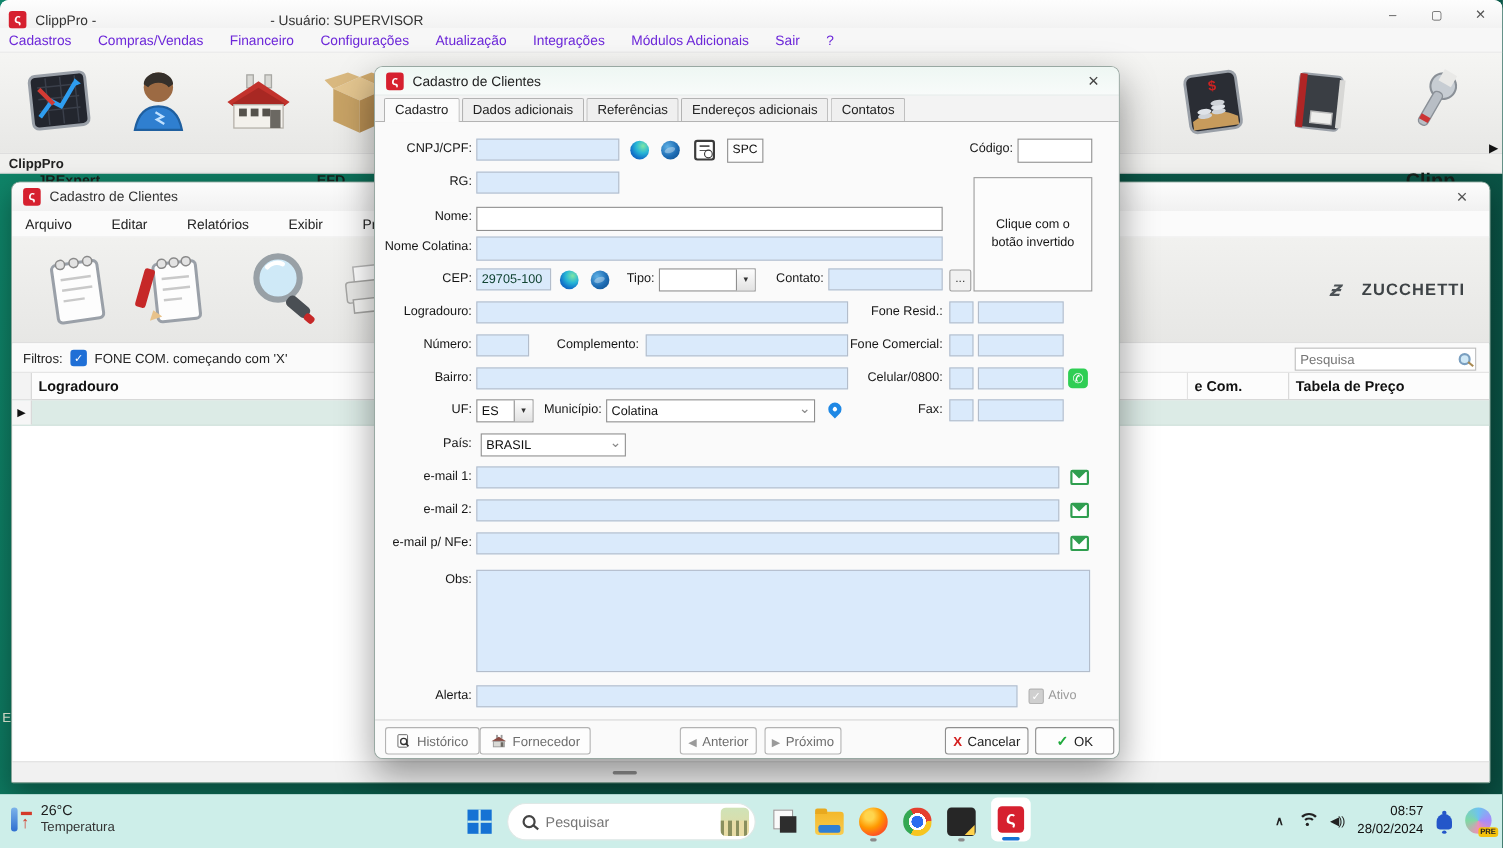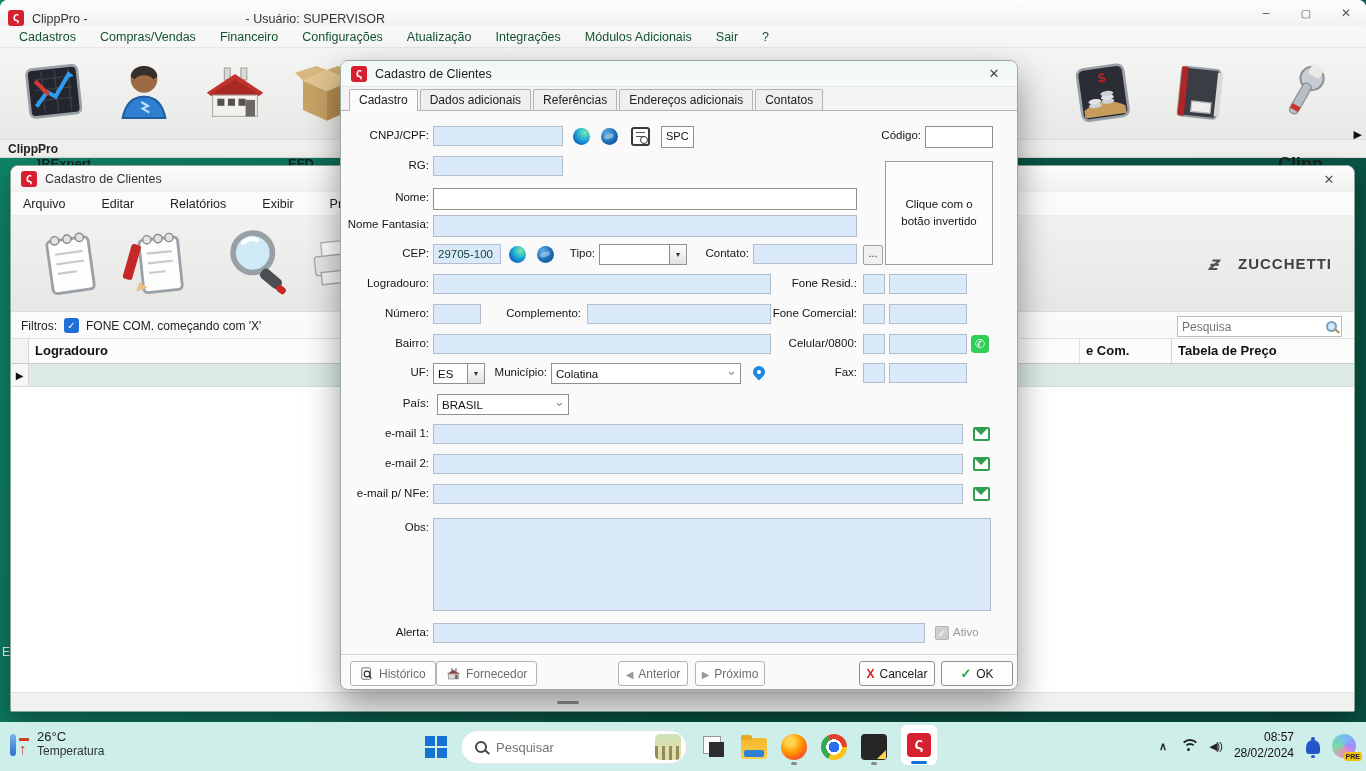--- a/index.html
+++ b/index.html
@@ -10,21 +10,21 @@
   .main-window{position:absolute;inset:0 0 49px 0;display:flex;flex-direction:column;border-radius:8px 8px 0 0;overflow:hidden;background:#fff;}
   .titlebar{height:26px;background:linear-gradient(#fdfdfd,#f2f2f2);display:flex;align-items:flex-end;padding-left:8px;gap:8px;font-size:12.5px;color:#333;}
   .applogo{width:16px;height:16px;border-radius:3px;background:#d6202f;color:#fff;display:inline-flex;align-items:center;justify-content:center;flex:0 0 auto;}
   .applogo::before{content:"ς";font-size:12px;font-weight:bold;transform:translateY(-1px);}
   .title-user{margin-left:150px;}
   .wincontrols{margin-left:auto;display:flex;}
   .wc{width:40px;height:26px;display:flex;align-items:center;justify-content:center;color:#555;font-size:12px;}
   .wc.min::before{content:"–";}
   .wc.max::before{content:"▢";font-size:11px;}
   .wc.cls::before{content:"✕";}
-  .menubar{height:22px;background:#f7f7f7;border-bottom:1px solid #e6e6e6;display:flex;align-items:center;gap:24px;padding-left:19px;font-size:12.5px;color:#14532d;}
+  .menubar{height:22px;background:#f7f7f7;border-bottom:1px solid #e6e6e6;display:flex;align-items:center;gap:24px;padding-left:8px;font-size:12.5px;color:#6d28d9;}
   .menubar span{cursor:default;}
   .toolbar{height:92px;background:linear-gradient(#f5f5f3,#e8e8e6);position:relative;border-bottom:1px solid #dedede;}
   .bigicon{position:absolute;top:8px;}
   .scroll-arrow{position:absolute;right:4px;top:80px;color:#111;font-size:11px;}
   .scroll-arrow::before{content:"▶";}
   .toolbar-caption{height:18px;background:#f0f0ee;font-size:12px;font-weight:600;color:#222;padding-left:8px;display:flex;align-items:center;border-bottom:1px solid #d9d9d9;}
   .mdi{flex:1;position:relative;background:linear-gradient(115deg,#0f8468 0%,#0b5a4a 55%,#0a4f42 100%);}
   .banner-frag{position:absolute;color:#16211c;font-weight:700;}
   .frag-jr{left:34px;top:-2px;font-size:13px;}
   .frag-efd{left:288px;top:-2px;font-size:13px;}
@@ -365,21 +365,21 @@
       </div>
 
       <div class="hintbox">Clique com o botão invertido</div>
 
       <div class="row" style="top:77px">
         <span class="lbl" style="left:0;width:88px">Nome:</span>
         <input class="inp white" style="left: 92px; width: 424px;">
       </div>
 
       <div class="row" style="top:104px">
-        <span class="lbl" style="left:0;width:88px">Nome Fantasia:</span>
+        <span class="lbl" style="left:0;width:88px">Nome Colatina:</span>
         <input class="inp" style="left: 92px; width: 424px; height: 22px;">
       </div>
 
       <div class="row" style="top:133px">
         <span class="lbl" style="left:0;width:88px">CEP:</span>
         <input class="inp" style="left: 92px; width: 68px;" value="29705-100">
         <span class="ic-edge" style="left:168px;top:2px"></span>
         <span class="ic-globe" style="left:196px;top:2px"></span>
         <span class="lbl" style="left:210px;width:44px">Tipo:</span>
         <span class="dd" style="left:258px;width:88px">

